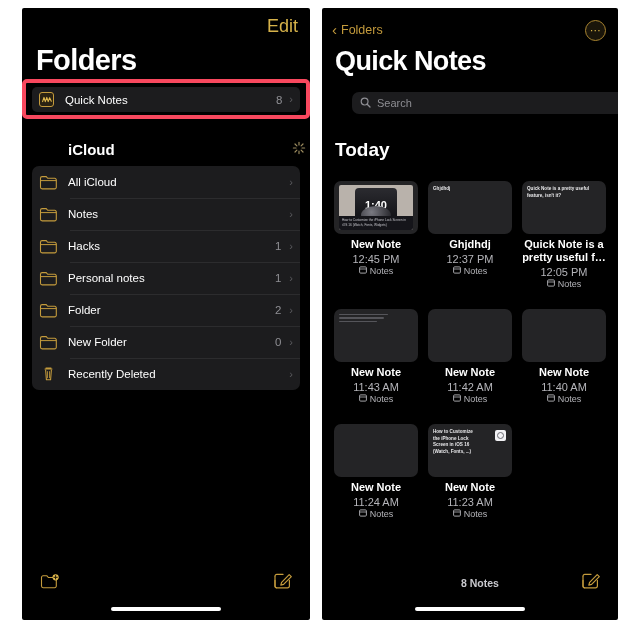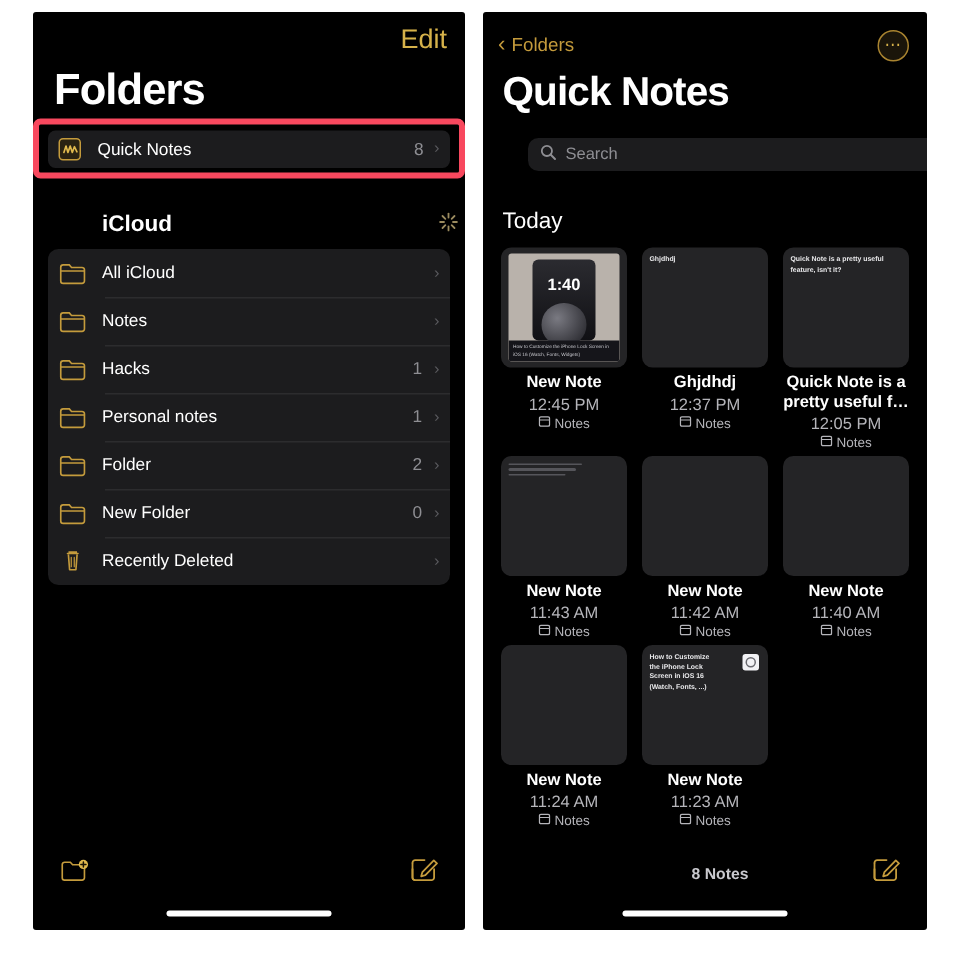--- a/index.html
+++ b/index.html
@@ -199,39 +199,40 @@
     background: #1c1c1e;
     border-radius: 7px;
     display: flex; align-items: center;
     padding: 0 8px;
     margin-left: 18px;
   }
   .search-box .ph { color: #8e8e93; font-size: 11px; margin-left: 6px; }
   .today-head {
     position: absolute;
     left: 13px; top: 131px;
-    color: #ffffff; font-size: 15px; font-weight: normal;
+    color: #ffffff; font-size: 19px; font-weight: bold;
   }
 
   .grid {
     position: absolute;
     left: 12px; top: 157px;
     width: 272px;
     display: grid;
     grid-template-columns: repeat(3, 1fr);
     column-gap: 10px;
     row-gap: 4px;
   }
   .card { width: 100%; }
   .thumb {
-    width: 100%; height: 80px;
+    width: 100%; height: 53px;
     background: #242426;
     border-radius: 7px;
     overflow: hidden;
     position: relative;
+    margin-top: 16px;
   }
   .thumb.plain { background: #242426; }
   .thumb-text {
     color: #e8e8ea;
     font-size: 4.6px;
     line-height: 1.45;
     padding: 5px 5px 0 5px;
     font-weight: bold;
   }
   .thumb-lines {

